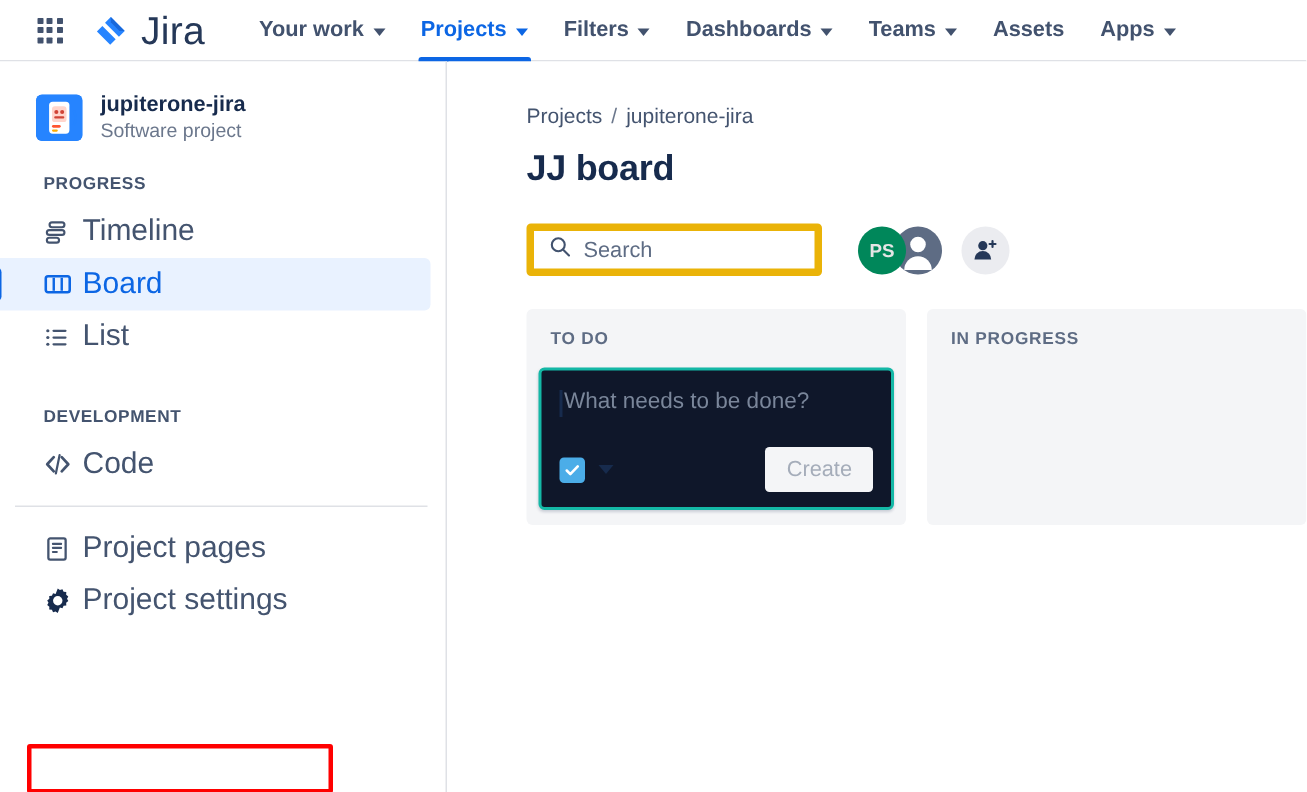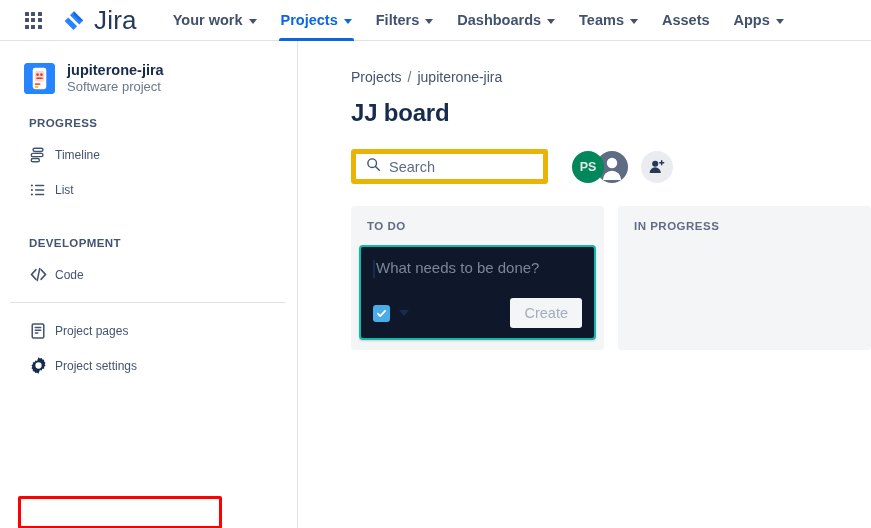--- a/index.html
+++ b/index.html
@@ -92,21 +92,21 @@
     height: 35px; display: flex; align-items: center;
     padding-left: 29px; margin: 0 10px 0 0;
     border-radius: 0 4px 4px 0;
     cursor: pointer;
   }
   .navrow .ico {
     width: 26px; flex: none;
     display: flex; align-items: center; justify-content: flex-start;
     color: #44546f;
   }
-  .navrow .lbl { font-size: 12px; color: #44546f; }
+  .navrow .lbl { font-size: 20px; color: #44546f; }
   .navrow.selected { background: #e9f2ff; }
   .navrow.selected .lbl { color: #0c66e4; font-weight: 400; }
   .navrow.selected .ico { color: #0c66e4; }
   .navrow.selected::before {
     content: ""; position: absolute; left: -6px; top: 6px;
     width: 7px; height: 23px; background: #0c66e4; border-radius: 4px;
   }
   .divider { height: 1px; background: #dfe1e6; margin: 10px 12px 10px 10px; }
 
   .redbox {
@@ -280,20 +280,30 @@
     <span class="ico">
       <svg width="18" height="18" viewBox="0 0 20 20">
         <rect x="4.5" y="2.5" width="11" height="3.6" rx="1.8" fill="none" stroke="#44546f" stroke-width="1.6"></rect>
         <rect x="2.5" y="8.2" width="13" height="3.6" rx="1.8" fill="none" stroke="#44546f" stroke-width="1.6"></rect>
         <rect x="2.5" y="13.9" width="9" height="3.6" rx="1.8" fill="none" stroke="#44546f" stroke-width="1.6"></rect>
       </svg>
     </span>
     <span class="lbl">Timeline</span>
   </div>
 
+  <div class="navrow selected">
+    <span class="ico">
+      <svg width="19" height="19" viewBox="0 0 20 20">
+        <rect x="1.6" y="4.4" width="16.8" height="11.2" rx="1.6" fill="none" stroke="#0c66e4" stroke-width="1.8"></rect>
+        <line x1="7.2" y1="5.4" x2="7.2" y2="14.6" stroke="#0c66e4" stroke-width="1.7"></line>
+        <line x1="12.8" y1="5.4" x2="12.8" y2="14.6" stroke="#0c66e4" stroke-width="1.7"></line>
+      </svg>
+    </span>
+    <span class="lbl">Board</span>
+  </div>
 
   <div class="navrow">
     <span class="ico">
       <svg width="18" height="18" viewBox="0 0 20 20">
         <circle cx="3.2" cy="5" r="1.2" fill="#44546f"></circle>
         <circle cx="3.2" cy="10" r="1.2" fill="#44546f"></circle>
         <circle cx="3.2" cy="15" r="1.2" fill="#44546f"></circle>
         <rect x="6.6" y="4.2" width="10.5" height="1.7" rx=".85" fill="#44546f"></rect>
         <rect x="6.6" y="9.2" width="10.5" height="1.7" rx=".85" fill="#44546f"></rect>
         <rect x="6.6" y="14.2" width="10.5" height="1.7" rx=".85" fill="#44546f"></rect>

